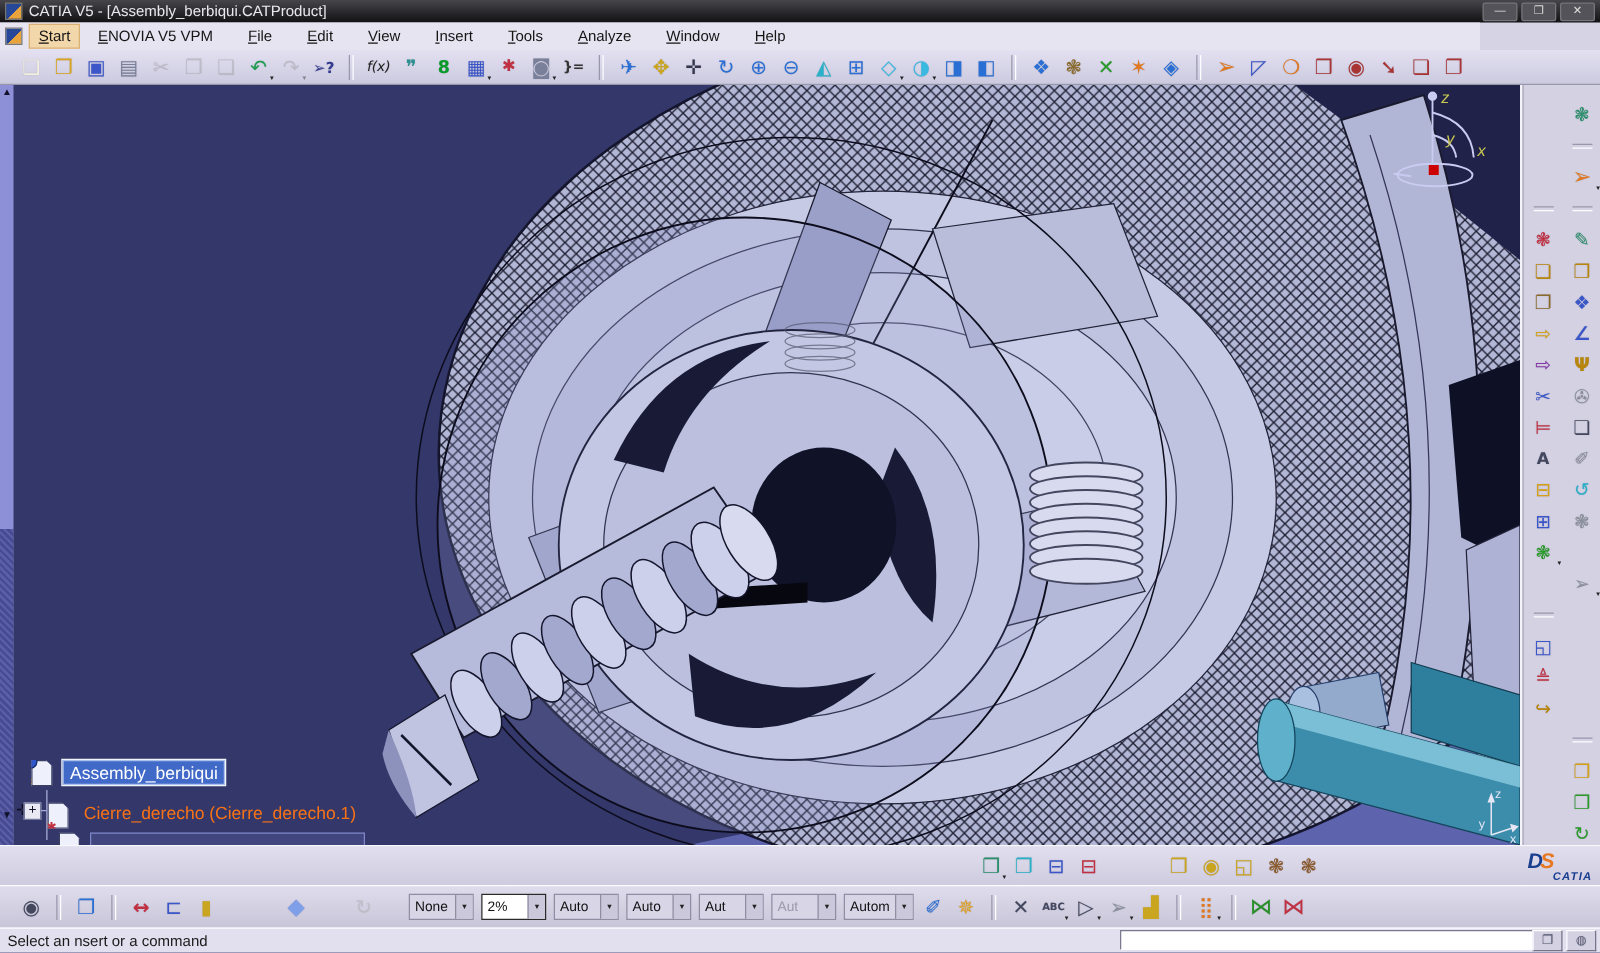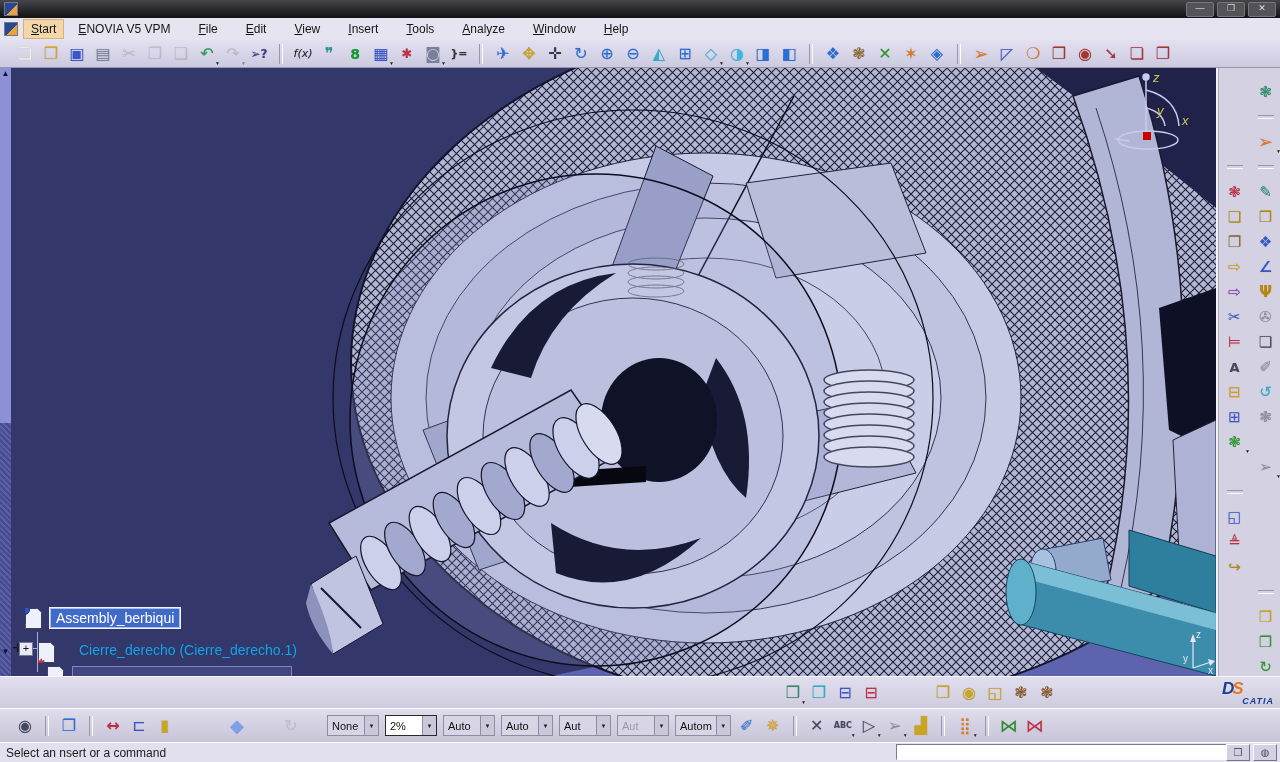--- a/index.html
+++ b/index.html
@@ -8,21 +8,21 @@
   
   #titlebar{position:absolute;left:0;top:0;width:1280px;height:18px;
     background:linear-gradient(#45454b,#121214);display:flex;align-items:center;
     color:#e8e8ee;font-size:12px;line-height:18px}
   .appicon{width:12px;height:12px;margin:0 5px 0 4px;flex:none;border:1px solid #777;
     background:linear-gradient(135deg,#274899 55%,#e8a33d 55%)}
   #titlebar .wbtns{margin-left:auto;display:flex;gap:3px;padding-right:4px}
   .wbtn{width:26px;height:13px;background:#535359;border:1px solid #76767c;color:#ddd;
     font-size:9px;line-height:11px;text-align:center;border-radius:2px}
   
-  #menubar{position:absolute;left:0;top:18px;width:1280px;height:22px;background:#e7e4f1;
+  #menubar{position:absolute;left:0;top:18px;width:1184px;height:22px;background:#e7e4f1;
     border-bottom:1px solid #b2afc2;display:flex;align-items:center;font-size:12px;color:#151515}
   .mitem{padding:3px 14px;white-space:nowrap}
   .mitem.hl{background:#f2d7ab;border:1px solid #d9b176;padding:2px 7px}
   
   .tb{display:flex;align-items:center}
   .icn{position:relative;width:26px;height:24px;display:inline-flex;align-items:center;
     justify-content:center;flex:none}
   .icn .g{font-family:"DejaVu Sans",sans-serif;font-size:16px;line-height:1;
     text-shadow:0 0 1px rgba(60,60,80,.25)}
   .icn .drop{position:absolute;right:0;bottom:0;font-size:5px;color:#222;line-height:1}
@@ -53,21 +53,21 @@
   #tree{position:absolute;left:0;top:536px;width:440px;height:72px;font-size:14px}
   .trow{position:absolute;display:flex;align-items:flex-start}
   .picon{width:15px;height:19px;background:#eef1fb;border:1px solid #3b3f66;position:relative;flex:none;
     clip-path:polygon(0 0,68% 0,100% 25%,100% 100%,0 100%)}
   .pbadge{position:absolute;font-family:"DejaVu Sans",sans-serif;line-height:1}
   .badge-circ{left:-7px;top:-5px;width:9px;height:9px;border-radius:50%;background:#2f55c8;border:1px solid #122a66}
   .badge-gear{left:-8px;bottom:-4px;font-size:10px;color:#d4a017}
   .badge-gear2{left:-2px;bottom:-6px;font-size:10px;color:#c03040}
   .editlbl{margin-left:8px;background:#4169c8;color:#fff;padding:1px 5px;border:1px solid #aac2ea;
     outline:1px solid #f0f4ff}
-  .tlbl{color:#0ea5e9;margin-left:24px;white-space:nowrap}
+  .tlbl{color:#f97316;margin-left:12px;white-space:nowrap}
   .plusbox{width:12px;height:12px;background:#e9e9f4;border:1px solid #74789c;color:#101028;
     font-size:11px;line-height:10px;text-align:center;flex:none;margin-right:5px}
   .ghostbox{width:218px;height:11px;border:1px solid #7e86c8;background:rgba(96,106,178,.3);margin-left:8px}
   .tline{position:absolute;background:#a9afda}
   .anchor-x{position:absolute;color:#0d0d20;font-size:12px;line-height:1;font-family:"DejaVu Sans",sans-serif}
   
   #subbar{position:absolute;left:0;top:676px;width:1280px;height:32px;
     background:linear-gradient(#e1deee,#cecbdf);border-top:1px solid #f8f8fc}
   #subbar .grp{position:absolute;top:4px;display:flex}
   #subg1{left:780px} #subg2{left:930px}
@@ -97,20 +97,21 @@
   #statusbtns{position:absolute;right:3px;top:744px;display:flex;gap:3px}
   #statusbtns .icn{width:22px;height:15px;background:#d4d1e3;border:1px solid;
     border-color:#fdfdff #77758a #77758a #fdfdff}
   #statusbtns .icn .g{font-size:10px}
 </style>
 </head>
 <body>
 
 <div id="titlebar">
   <span class="appicon"></span>
+  <span>CATIA V5 - [Assembly_berbiqui.CATProduct]</span>
   <span class="wbtns">
     <span class="wbtn">—</span>
     <span class="wbtn">❐</span>
     <span class="wbtn">✕</span>
   </span>
 </div>
 
 <div id="menubar">
   <span class="appicon"></span>
   <span style="display:flex">

